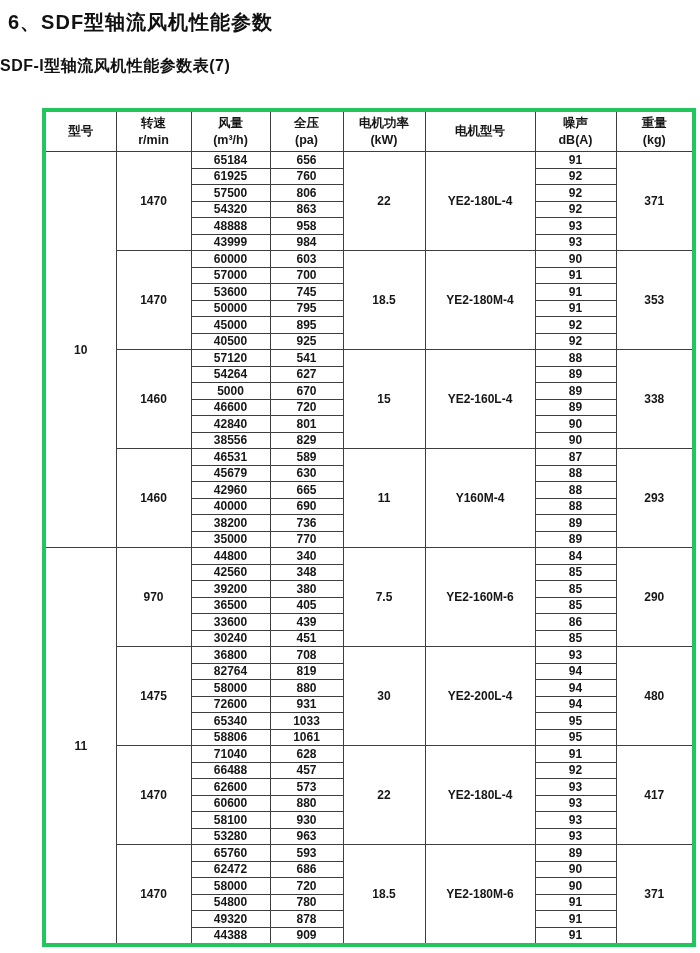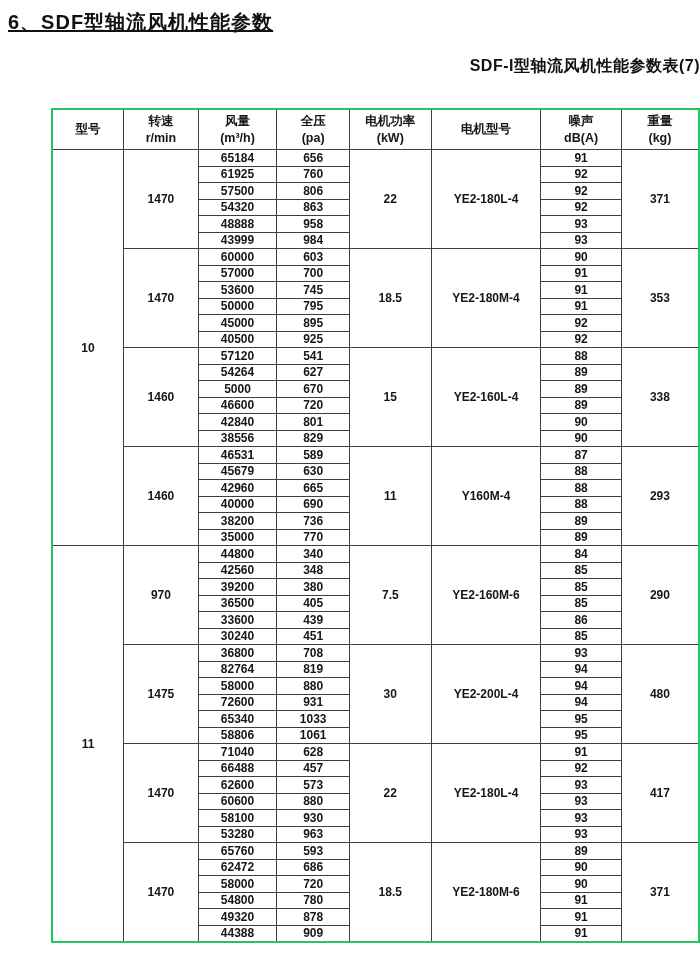--- a/index.html
+++ b/index.html
@@ -17,41 +17,39 @@
     overflow: hidden;
   }
   .doc-title {
     position: absolute;
     left: 8px;
     top: 9px;
     font-size: 20px;
     font-weight: bold;
     letter-spacing: 1px;
     color: #111111;
-    text-decoration: underline;
   }
   .doc-subtitle {
     position: absolute;
     left: 0;
     top: 56px;
     width: 100%;
-    text-align: right;
+    text-align: left;
     font-size: 16px;
     font-weight: bold;
     letter-spacing: 0.5px;
     color: #111111;
   }
   table.spec {
     position: absolute;
     left: 42px;
     top: 108px;
     border-collapse: collapse;
     table-layout: fixed;
-    border: 2px solid #22c55e;
-    margin-left: 9px;
+    border: 4px solid #22c55e;
   }
   table.spec th, table.spec td {
     border: 1px solid #3e3e3e;
     text-align: center;
     vertical-align: middle;
     padding: 0;
     font-weight: bold;
     color: #161616;
     overflow: hidden;
     white-space: nowrap;

